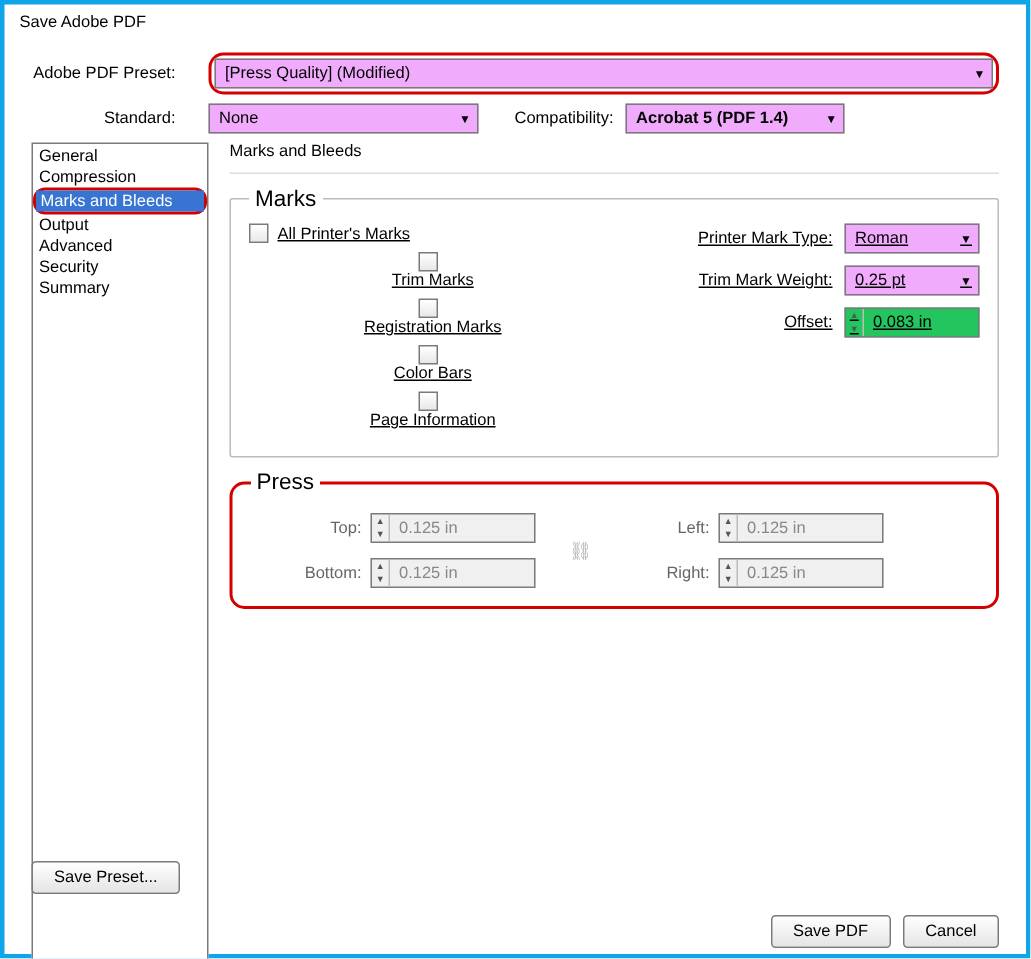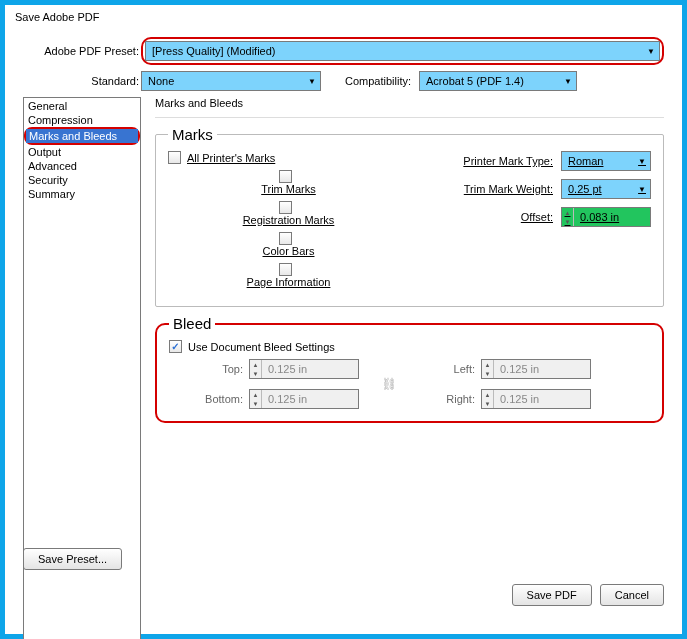--- a/index.html
+++ b/index.html
@@ -6,68 +6,68 @@
   body {
     margin: 0;
     font-family: Tahoma, Arial, sans-serif;
     font-size: 11px;
     background: #fff;
     color: #000;
   }
   .window {
     width: 687px;
     height: 639px;
-    border: 5px solid #0ea5e9;
+    border: 3px solid #0ea5e9;
     background: #fff;
     position: relative;
   }
   .titlebar {
     padding: 6px 10px;
     font-size: 11px;
   }
   .content {
     padding: 8px 18px 50px 18px;
   }
   .row {
     display: flex;
     align-items: center;
     margin-bottom: 6px;
   }
   .label {
     text-align: right;
-    padding-right: 2px;
+    padding-right: 22px;
   }
   .preset-label { width: 118px; }
   .std-label { width: 118px; }
   .dropdown {
     display: flex;
     align-items: center;
     justify-content: space-between;
     border: 1px solid #7a7a7a;
-    background: #7dd3fc;
+    background: #f0abfc;
     height: 20px;
     padding: 0 4px 0 6px;
     position: relative;
   }
   .dropdown .arrow {
     font-size: 8px;
   }
   .preset-dd { flex: 1; }
   .red-ring {
     border: 2px solid #d40000;
     border-radius: 10px;
     padding: 2px;
   }
   .red-ring-preset {
     flex: 1;
     display: flex;
   }
   .std-dd { width: 180px; }
   .compat-label { padding: 0 8px 0 24px; }
-  .compat-dd { width: 158px; }
+  .compat-dd { width: 146px; font-weight: bold; }
   .main {
     display: flex;
     margin-top: 6px;
   }
   .sidebar {
     width: 118px;
     height: 562px;
     border: 1px solid #7a7a7a;
     background: #fff;
     padding: 1px;
@@ -192,21 +192,21 @@
   }
   .bleeds-grid .blabel { text-align: right; padding-right: 6px; color: #666; }
   .link-icon {
     text-align: center;
     color: #aaa;
     font-size: 12px;
     grid-row: span 2;
   }
   .bottom-buttons {
     position: absolute;
-    bottom: 28px;
+    bottom: 4px;
     left: 18px;
     right: 18px;
     display: flex;
     justify-content: space-between;
   }
   .btn {
     border: 1px solid #7a7a7a;
     background: linear-gradient(#fff, #e4e4e4);
     height: 22px;
     padding: 0 14px;
@@ -317,25 +317,21 @@
                     <div class="spin-down">▼</div>
                   </div>
                   <span class="spin-val">0.083 in</span>
                 </div>
               </div>
             </div>
           </div>
         </fieldset>
 
         <fieldset class="bleeds-fieldset">
-          <legend style="color:#000">Bleed</legend>
-          <div class="chk-row">
-            <span class="chk checked"></span>
-            <span>Use Document Bleed Settings</span>
-          </div>
+          <legend style="color:#000">Press</legend>
           <div class="bleeds-grid">
             <span class="blabel">Top:</span>
             <div class="spinner disabled">
               <div class="spin-btns">
                   <div class="spin-up">▲</div>
                   <div class="spin-down">▼</div>
                 </div>
               <span class="spin-val">0.125 in</span>
             </div>
             <div class="link-icon">⛓</div>

